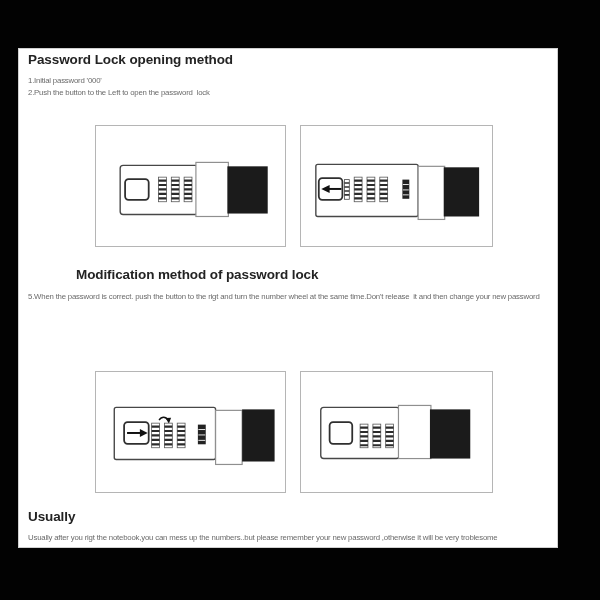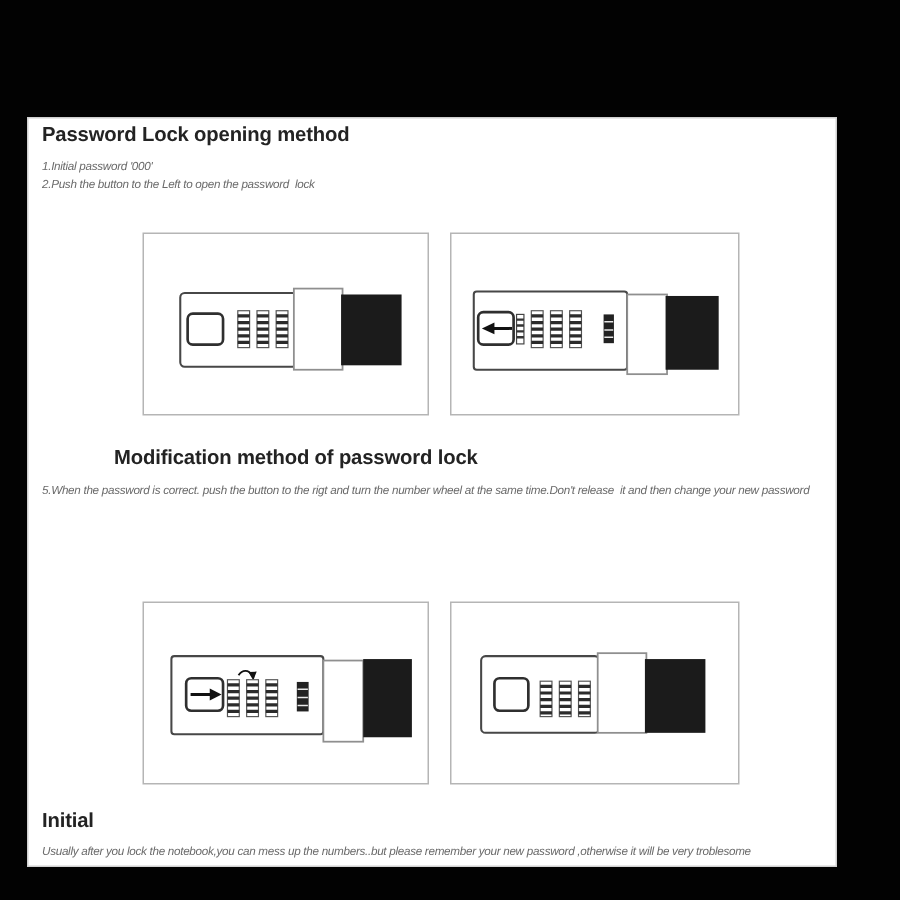--- a/index.html
+++ b/index.html
@@ -1,23 +1,23 @@
 <!DOCTYPE html>
 <html><head>
 <meta charset="utf-8">
 <style>
   html,body{margin:0;padding:0;background:#000;}
   .stage{position:relative;width:600px;height:600px;background:#020202;overflow:hidden;
          font-family:"Liberation Sans",sans-serif;}
-  .card{position:absolute;left:18px;top:78px;width:540px;height:500px;background:#fff;
+  .card{position:absolute;left:18px;top:48px;width:540px;height:500px;background:#fff;
         border:1px solid #d0d0d0;box-sizing:border-box;}
   .h{position:absolute;left:9px;margin:0;font-weight:bold;color:#232323;
      font-size:13.5px;line-height:15px;letter-spacing:-0.1px;}
   .t{position:absolute;left:9px;width:528px;color:#6a6a6a;font-size:7.8px;
-     line-height:11.5px;letter-spacing:-0.2px;white-space:pre-wrap;font-style:italic;}
+     line-height:11.5px;letter-spacing:-0.2px;white-space:pre-wrap;}
   .panel{position:absolute;width:191px;height:122px;background:#fff;
          border:1px solid #b5b5b5;box-sizing:border-box;}
   .panel.wide{width:193px;}
   #panel1{left:76px;top:76px;}
   #panel2{left:281px;top:76px;}
   #panel3{left:76px;top:322px;}
   #panel4{left:281px;top:322px;}
   #title1{top:3px;}
   #ostep1{top:26px;}
   #ostep2{top:38px;}
@@ -126,17 +126,17 @@
           <g>
             <rect x="59" y="53" width="8" height="24" fill="#fff" stroke="#555" stroke-width="0.8"></rect>
             <rect x="72" y="53" width="8" height="24" fill="#fff" stroke="#555" stroke-width="0.8"></rect>
             <rect x="85" y="53" width="8" height="24" fill="#fff" stroke="#555" stroke-width="0.8"></rect>
             <path d="M59 56.5h8M59 61h8M59 65.5h8M59 70h8M59 74.5h8M72 56.5h8M72 61h8M72 65.5h8M72 70h8M72 74.5h8M85 56.5h8M85 61h8M85 65.5h8M85 70h8M85 74.5h8" stroke="#2b2b2b" stroke-width="2.2" fill="none"></path>
           </g>
         </g>
       </svg>
     </div>
 
-    <h2 class="h" id="title3">Initial</h2>
-    <div class="t" id="rbody">Usually after you lock the notebook,you can mess up the numbers..but please remember your new password ,otherwise it will be very troblesome</div>
+    <h2 class="h" id="title3">Usually</h2>
+    <div class="t" id="rbody">Usually after you rigt the notebook,you can mess up the numbers..but please remember your new password ,otherwise it will be very troblesome</div>
 
   </div>
 </div>
 
 </body></html>

